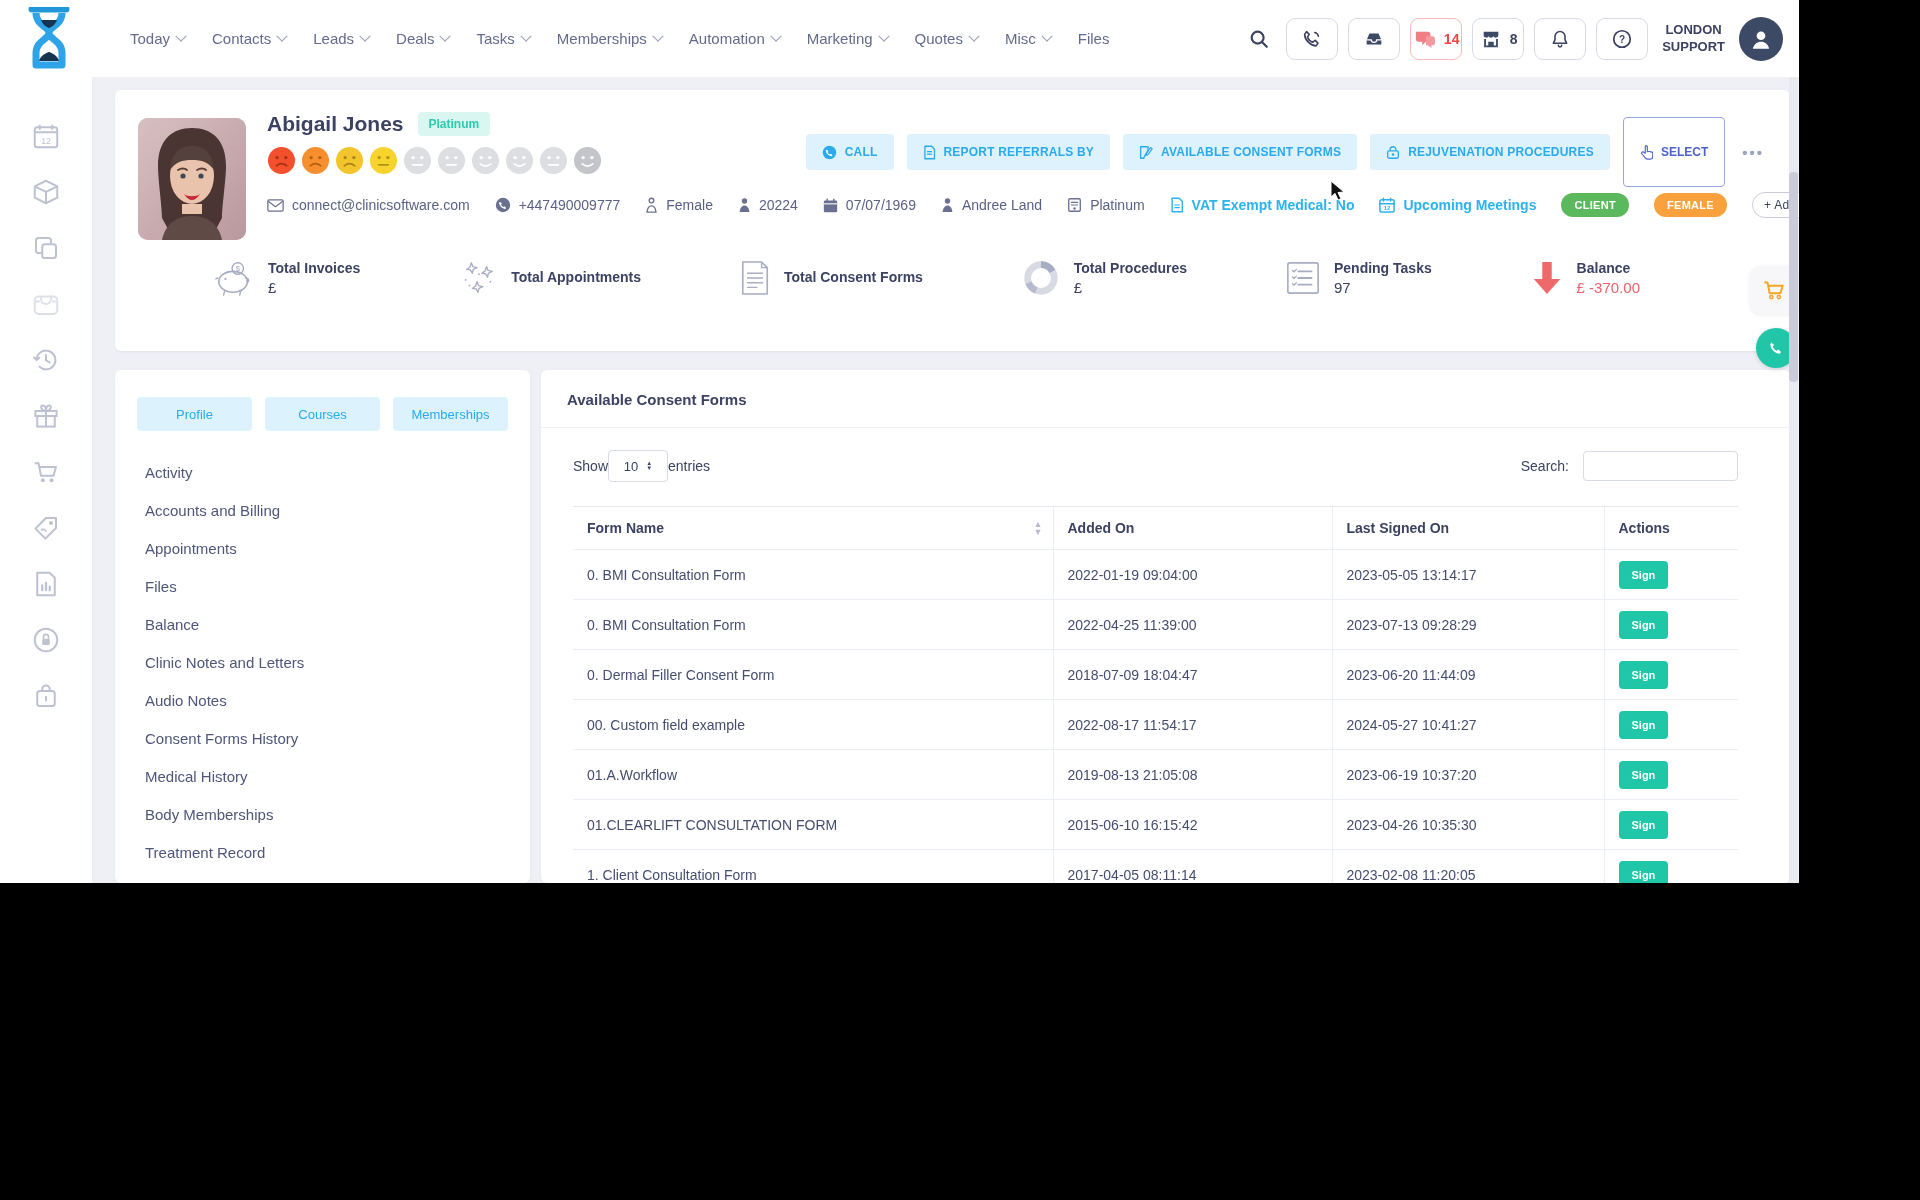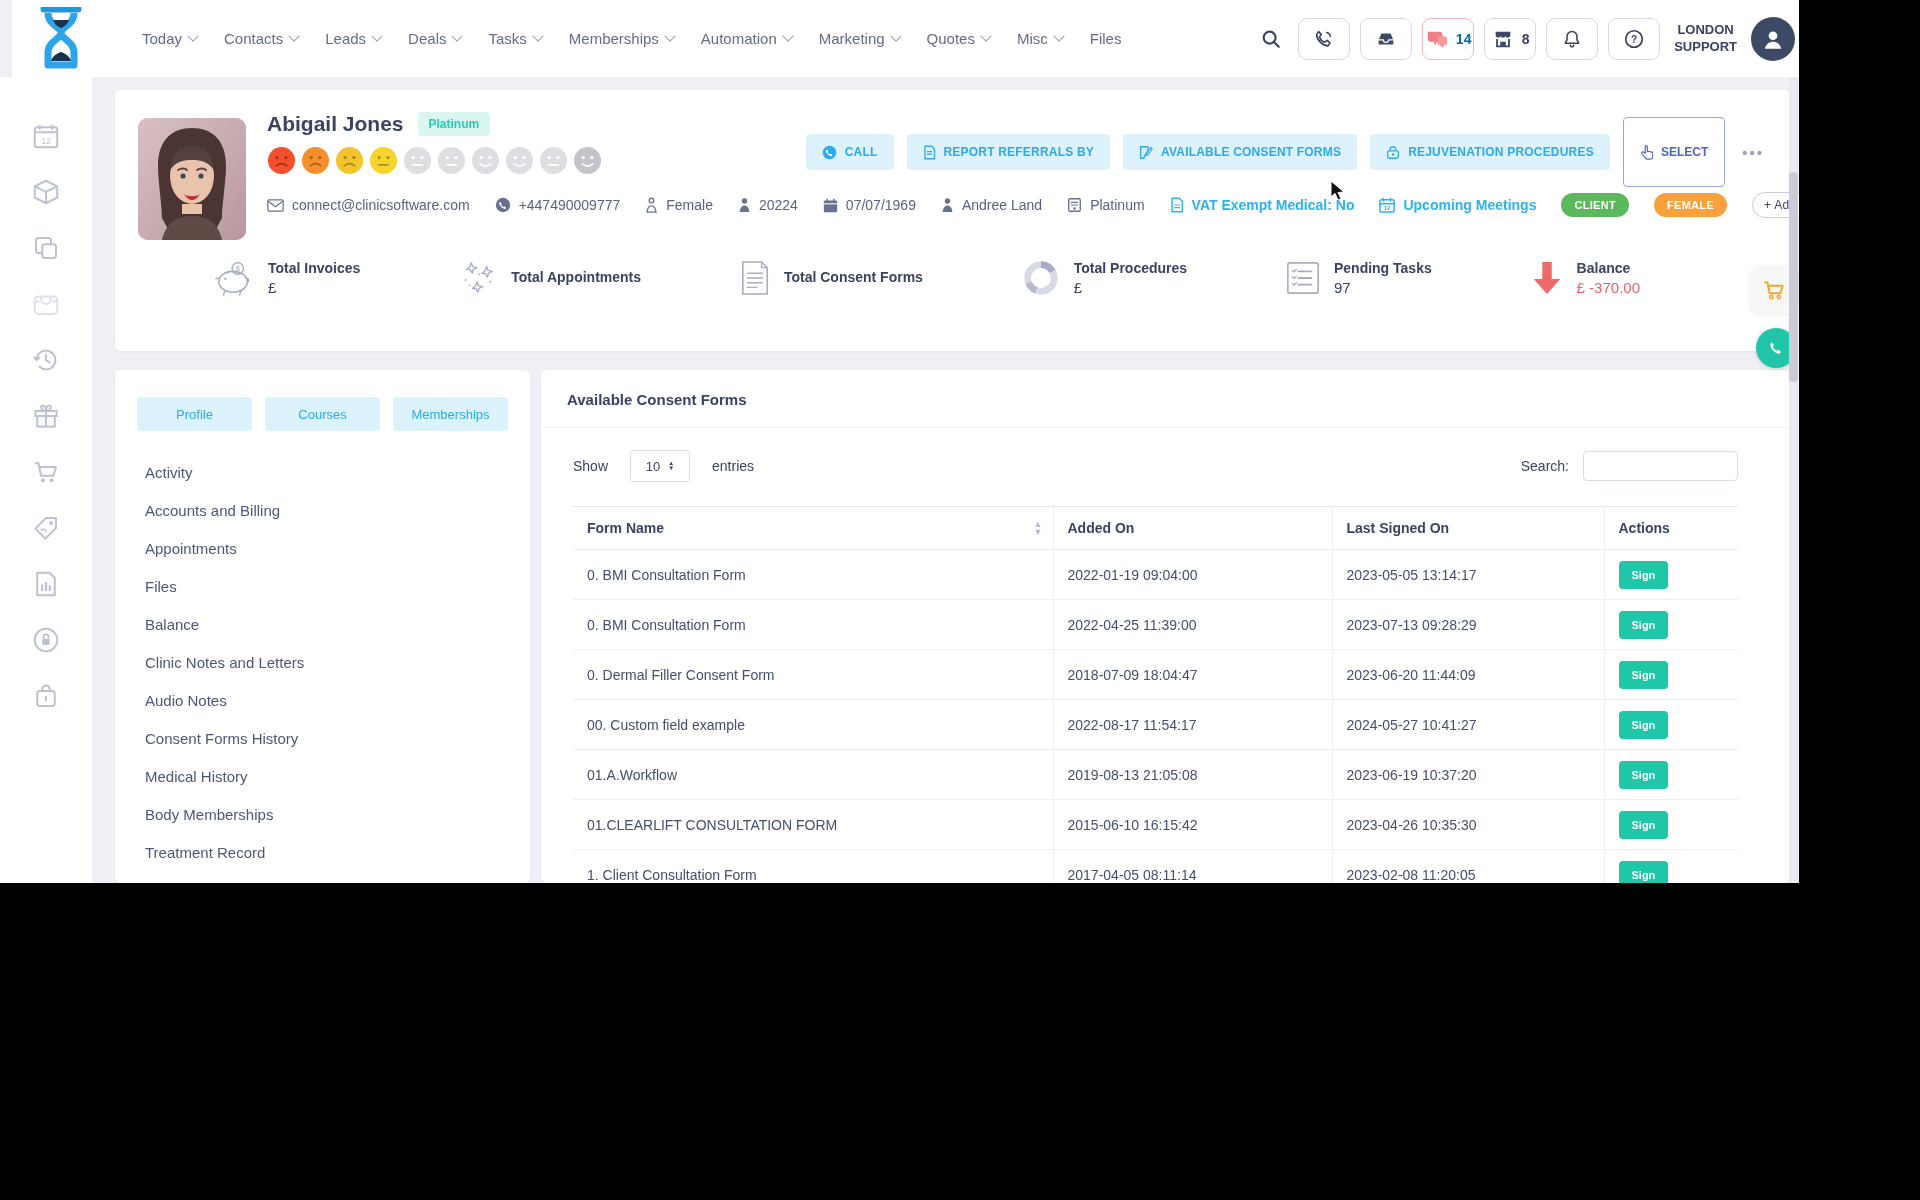--- a/index.html
+++ b/index.html
@@ -1,30 +1,30 @@
 <!DOCTYPE html>
 <html><head>
 <meta charset="utf-8">
 <style>
   html,body{margin:0;padding:0;}
   body{width:1920px;height:1200px;background:#000;font-family:"Liberation Sans",sans-serif;position:relative;overflow:hidden;}
   .app{position:absolute;left:0;top:0;width:1799px;height:883px;background:#eef0f6;overflow:hidden;}
 
   
-  .topbar{position:absolute;left:12px;top:0;width:100%;height:77px;background:#fff;display:flex;align-items:center;z-index:5;}
+  .topbar{position:absolute;left:0;top:0;width:100%;height:77px;background:#fff;display:flex;align-items:center;z-index:5;}
   .logo{margin-left:26px;width:46px;height:64px;flex:0 0 auto;}
   .nav{display:flex;align-items:center;gap:27px;margin-left:58px;}
   .nav-item{display:flex;align-items:center;gap:7px;font-size:15px;color:#646b8d;cursor:pointer;white-space:nowrap;}
   .chev{width:7px;height:7px;border-right:1.6px solid #9aa0b8;border-bottom:1.6px solid #9aa0b8;transform:rotate(45deg) translate(-2px,-2px);}
   .topbar-right{margin-left:auto;display:flex;align-items:center;gap:10px;margin-right:16px;}
   .icon-btn{height:40px;min-width:50px;border:1px solid #d5dae6;border-radius:9px;display:flex;align-items:center;justify-content:center;gap:7px;background:#fff;cursor:pointer;}
   .icon-btn.plain{border:none;min-width:34px;}
   .icon-btn .cnt{font-size:14px;font-weight:bold;color:#3b4262;}
   .icon-btn.alert{border-color:#f6b9b9;}
-  .icon-btn.alert .cnt{color:#0369a1;}
+  .icon-btn.alert .cnt{color:#ef4444;}
   .acct{font-size:13px;font-weight:bold;color:#3b4262;text-align:center;line-height:1.25;margin:0 4px;}
   .avatar{width:44px;height:44px;border-radius:50%;background:#3d4a66;display:flex;align-items:center;justify-content:center;cursor:pointer;}
 
   
   .rail{position:absolute;left:0;top:77px;width:93px;height:806px;background:#fff;border-right:1px solid #eceef4;display:flex;flex-direction:column;align-items:center;padding-top:44px;gap:26px;box-sizing:border-box;}
   .rail .ric{width:30px;height:30px;cursor:pointer;opacity:.9;}
   .rail .dim{opacity:.45;}
 
   
   .card{position:absolute;background:#fff;border-radius:6px;box-shadow:0 1px 3px rgba(40,50,90,.06);}
@@ -62,21 +62,21 @@
   
   .tabs{display:flex;gap:13px;margin:27px 22px 0 22px;}
   .tab{flex:1;height:34px;background:#dcf2fd;color:#2baaec;font-size:13px;display:flex;align-items:center;justify-content:center;border-radius:4px;cursor:pointer;}
   .side-menu{margin-top:22px;}
   .sm-item{height:38px;display:flex;align-items:center;padding-left:30px;font-size:15px;color:#4e5679;cursor:pointer;}
 
   
   .pm-title{font-size:15px;font-weight:bold;color:#3b4262;padding:21px 0 0 26px;}
   .pm-divider{height:1px;background:#eef0f5;margin-top:19px;}
   .controls{display:flex;align-items:center;margin:22px 52px 0 32px;font-size:14px;color:#3b4262;}
-  .show-group{display:flex;align-items:center;gap:22px;}
+  .show-group{display:flex;align-items:center;gap:0;}
   .size-select{width:58px;height:30px;border:1px solid #d8dbe8;border-radius:4px;display:flex;align-items:center;justify-content:center;gap:8px;font-size:13px;color:#3b4262;cursor:pointer;background:#fff;}
   .updown{display:flex;flex-direction:column;font-size:6px;line-height:5px;color:#3b4262;}
   .search-group{margin-left:auto;display:flex;align-items:center;gap:14px;}
   .search-input{width:155px;height:30px;border:1px solid #d8dbe8;border-radius:4px;background:#fff;font-size:13px;padding:0 8px;box-sizing:border-box;color:#3b4262;}
   table.grid{border-collapse:collapse;margin:24px 0 0 32px;width:1165px;table-layout:fixed;font-size:14px;color:#454d6e;}
   table.grid th,table.grid td{border:1px solid #eceef5;border-left:none;border-right:1px solid #eceef5;}
   table.grid th:last-child,table.grid td:last-child{border-right:none;}
   table.grid th{height:42px;text-align:left;padding:0 14px;font-weight:bold;color:#3b4262;border-top:1px solid #e4e7f0;position:relative;cursor:pointer;}
   table.grid td{height:49px;padding:0 14px;background:#fff;}
   .col-name{width:480px;}.col-added{width:279px;}.col-signed{width:272px;}.col-act{width:134px;}

